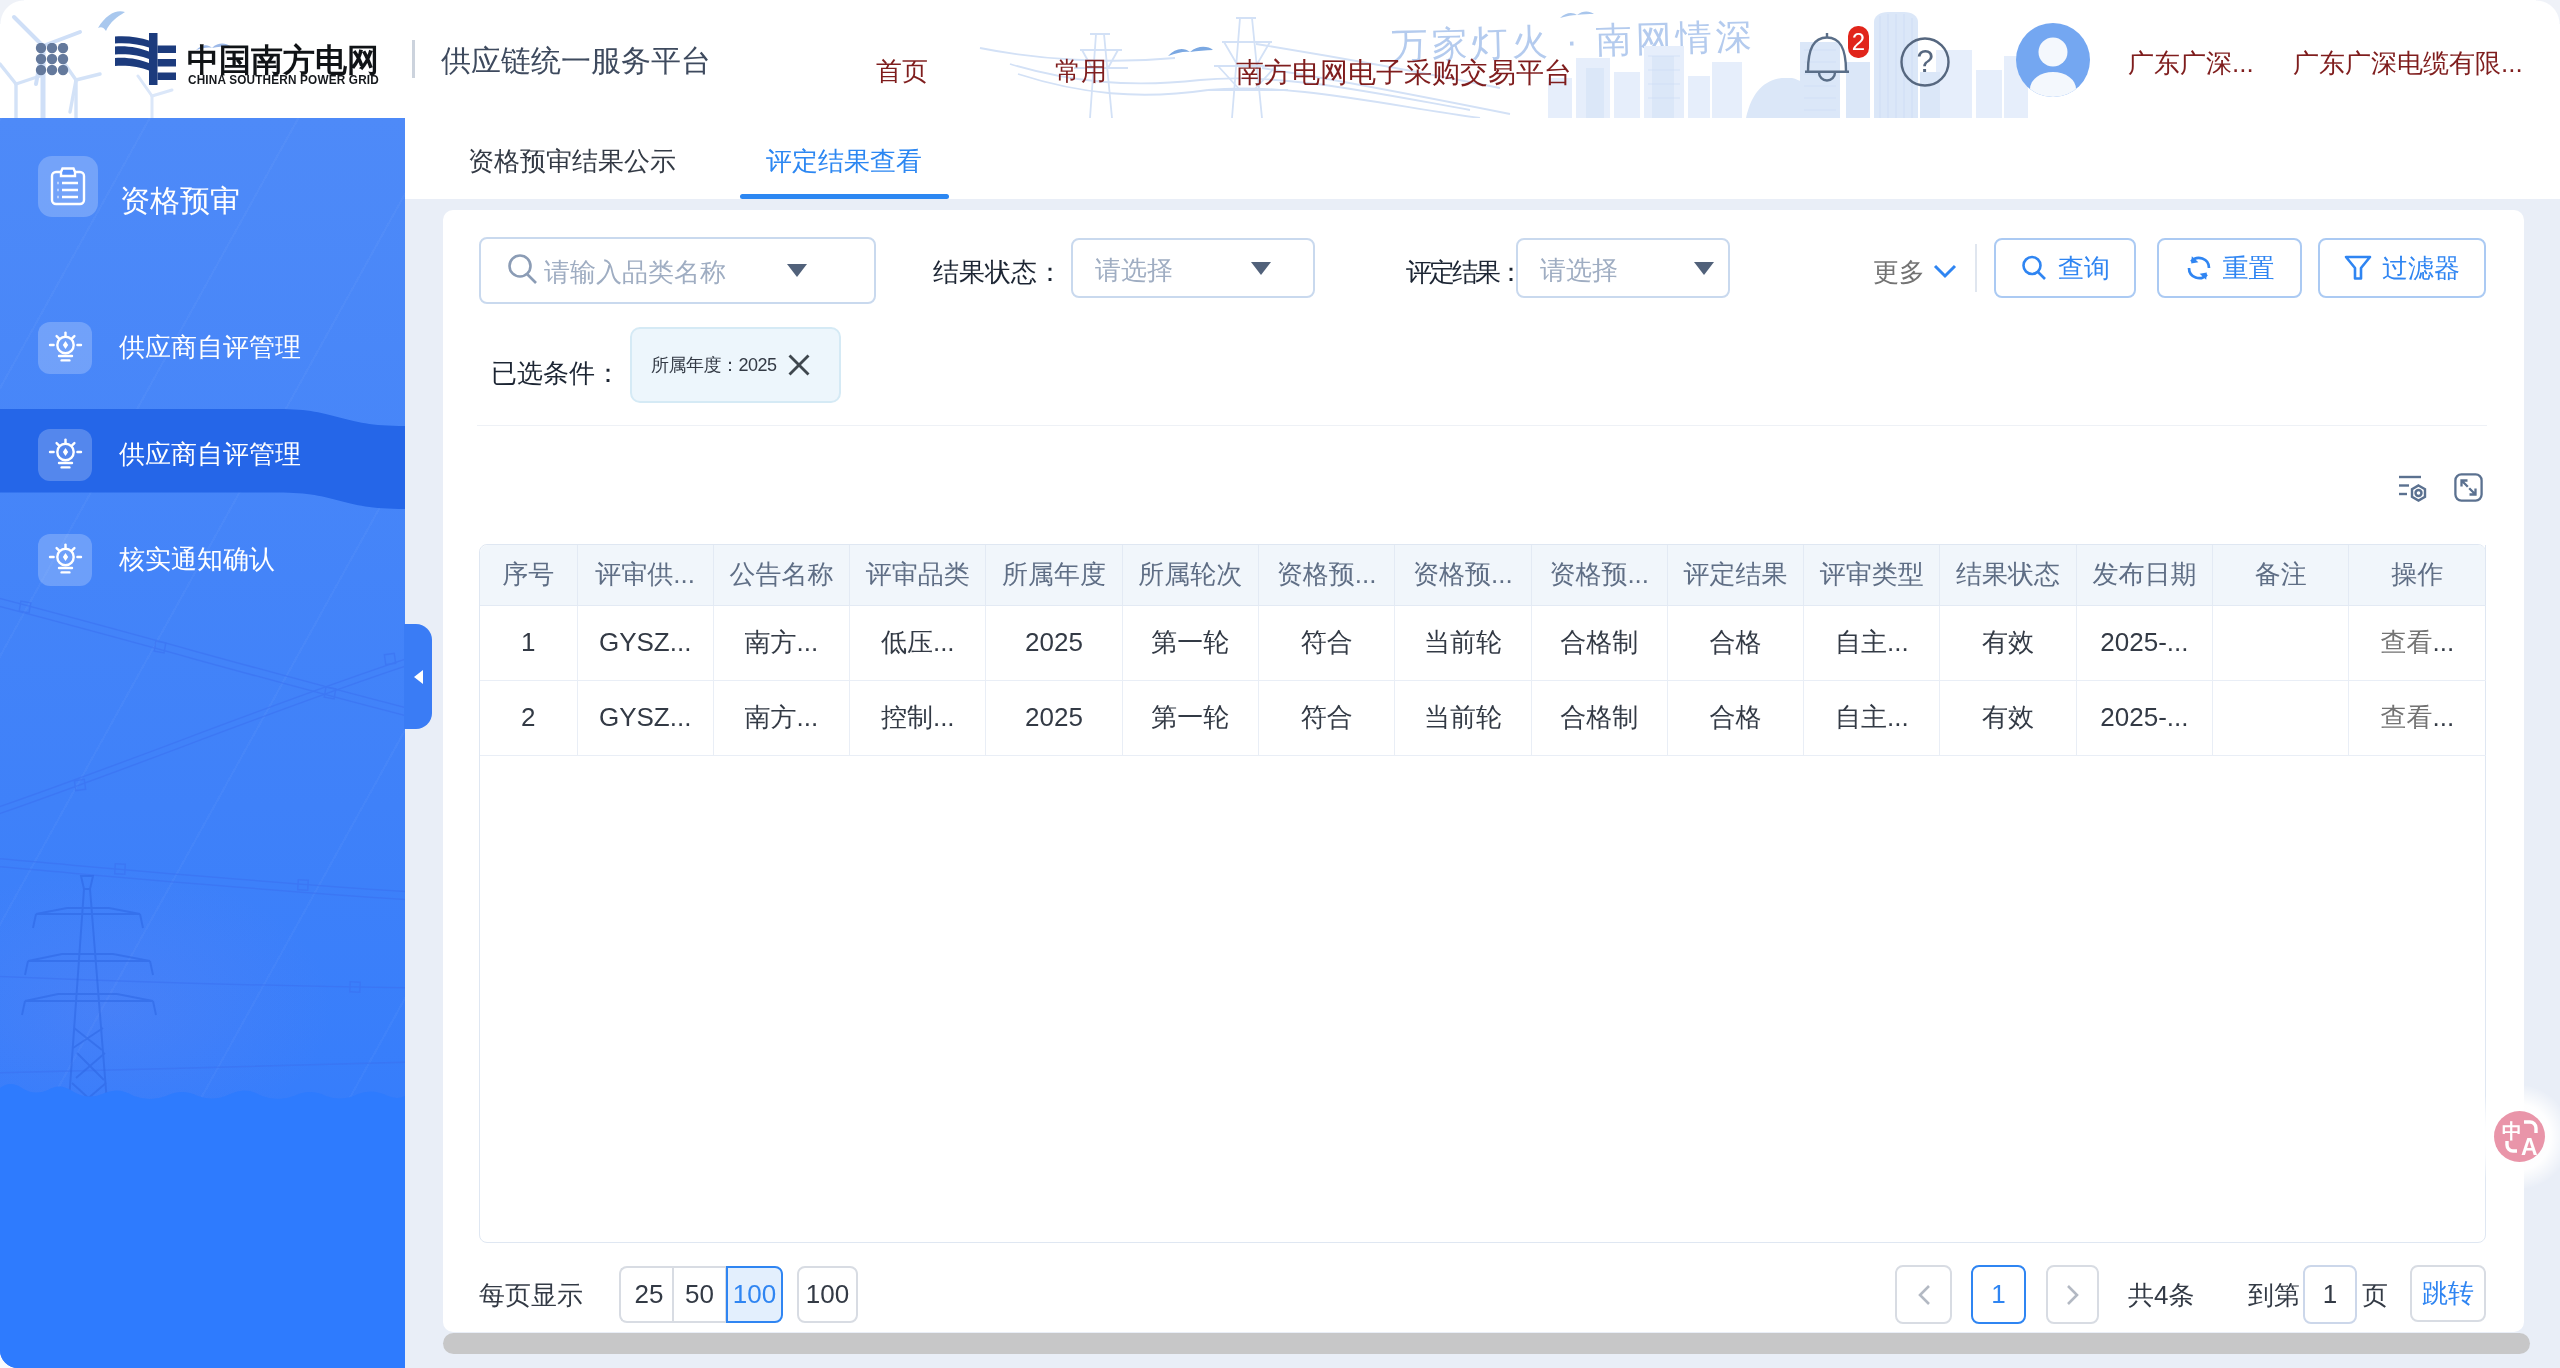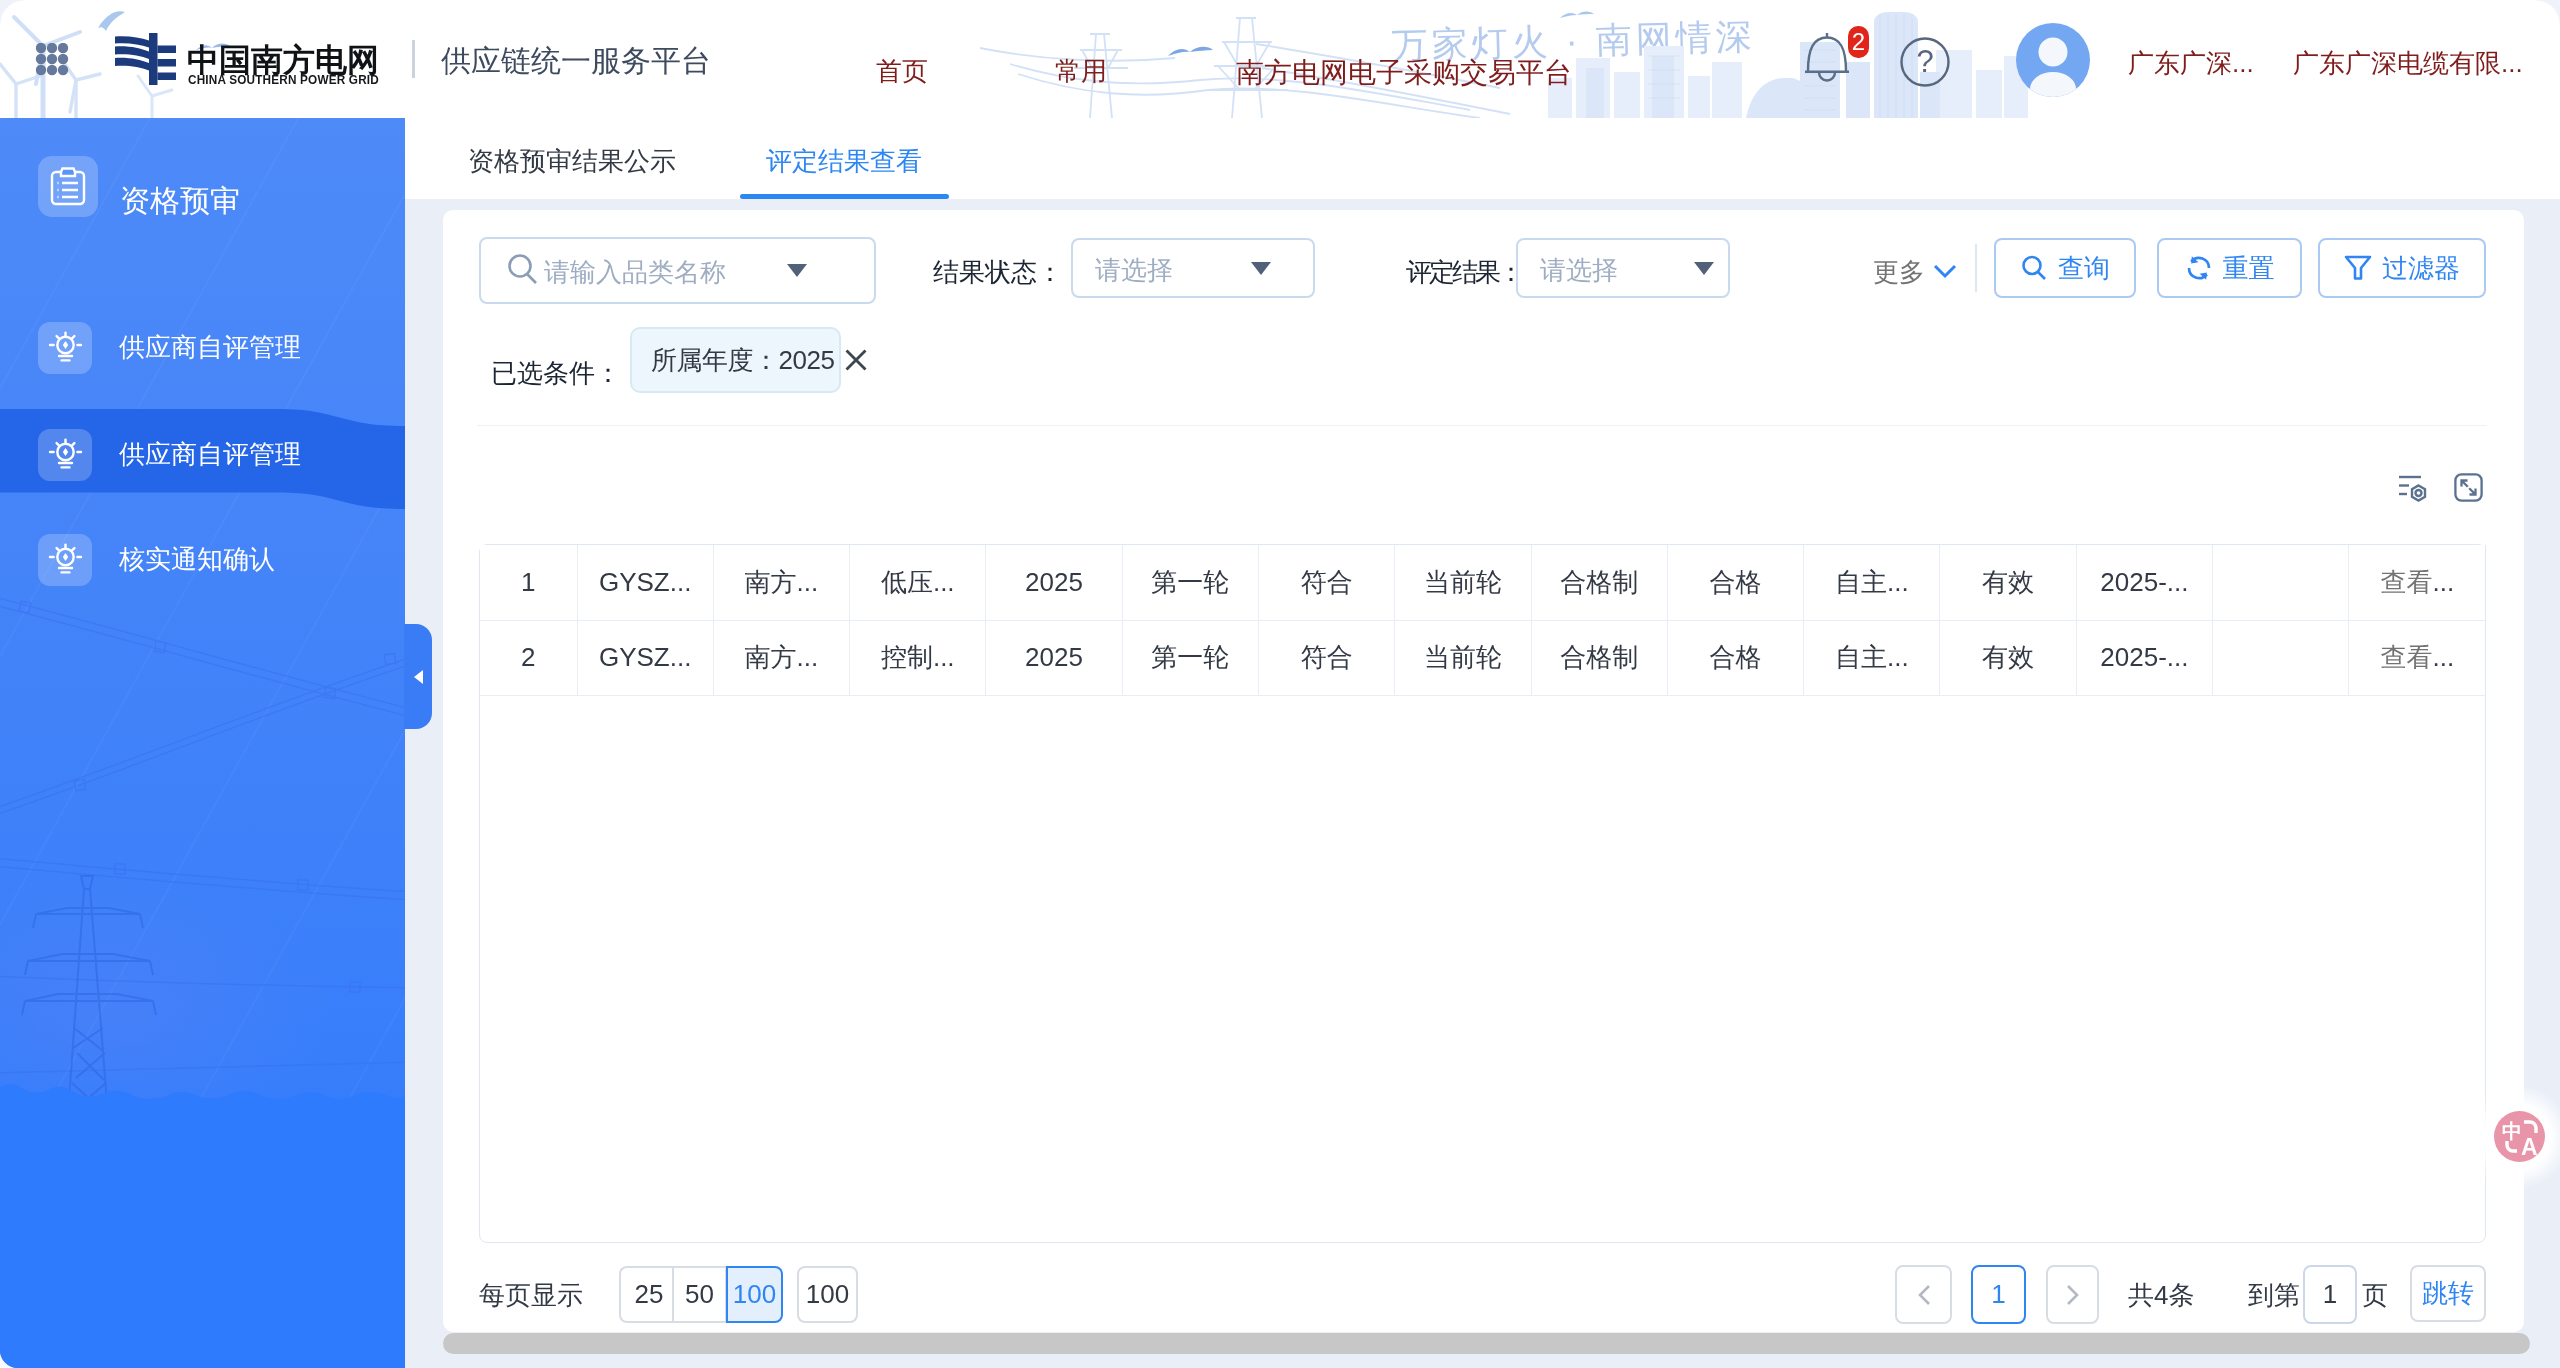--- a/index.html
+++ b/index.html
@@ -28,21 +28,21 @@
 .tab1{position:absolute;left:468px;top:144px;font-size:26px;color:#333a45}
 .tab2{position:absolute;left:766px;top:144px;font-size:26px;color:#2c87f2}
 #tabline{position:absolute;left:740px;top:194px;width:209px;height:5px;background:#2c87f2;border-radius:3px}
 #card{position:absolute;left:443px;top:210px;width:2081px;height:1122px;background:#fff;border-radius:10px}
 .inp{position:absolute;border:2px solid #c9d9ee;border-radius:8px;background:#fff}
 .ph{color:#9fadc2;font-size:26px;position:absolute;white-space:nowrap}
 .lbl{position:absolute;font-size:26px;color:#1c2533;white-space:nowrap}
 .caret{position:absolute;width:0;height:0;border-left:10px solid transparent;border-right:10px solid transparent;border-top:13px solid #51617a}
 .btn{position:absolute;height:60px;border:2px solid #abcaf3;border-radius:8px;background:#fff;display:flex;align-items:center;justify-content:center;gap:10px;color:#2f85f2;font-size:26px}
 .blue{color:#737373}
-#tag{position:absolute;left:187px;top:117px;width:211px;height:66px;background:#edf6fc;border:2px solid #d5eaf5;border-radius:10px;display:flex;align-items:center;color:#333a45;font-size:26px;white-space:nowrap}
+#tag{position:absolute;left:187px;top:117px;width:211px;height:76px;background:#edf6fc;border:2px solid #d5eaf5;border-radius:10px;display:flex;align-items:center;color:#333a45;font-size:18px;white-space:nowrap}
 #fdivider{position:absolute;left:34px;top:215px;width:2010px;height:1px;background:#eef1f6}
 
 #twrap{position:absolute;left:36px;top:334px;width:2007px;height:699px;border:1px solid #dfe7f2;border-radius:8px}
 table{border-collapse:collapse;table-layout:fixed;width:2005px;font-size:26px}
 th{height:60px;background:#f1f6fb;color:#5f6e85;font-weight:400;border-right:1px solid #e3eaf4;border-bottom:1px solid #e3eaf4}
 td{height:75px;background:#fff;color:#333a45;text-align:center;border-right:1px solid #e9eef6;border-bottom:1px solid #e9eef6}
 th:first-child{border-top-left-radius:8px}
 th:last-child{border-top-right-radius:8px;border-right:1px solid #dfe7f2}
 td:last-child{border-right:1px solid #dfe7f2}
 th.opcol,td.opcol{border-left:1px solid #dce4ef}
@@ -387,20 +387,37 @@
     </svg>
 
   <div id="twrap">
   <table>
     <colgroup>
           <col style="width:97px">
           <col span="13" style="width:136.3px">
           <col style="width:137px">
         </colgroup>
     <tbody>
+          <tr>
+            <th>序号</th>
+            <th>评审供...</th>
+            <th>公告名称</th>
+            <th>评审品类</th>
+            <th>所属年度</th>
+            <th>所属轮次</th>
+            <th>资格预...</th>
+            <th>资格预...</th>
+            <th>资格预...</th>
+            <th>评定结果</th>
+            <th>评审类型</th>
+            <th>结果状态</th>
+            <th>发布日期</th>
+            <th>备注</th>
+            <th class="opcol">操作</th>
+          </tr>
     <tr>
             <td>1</td>
             <td>GYSZ...</td>
             <td>南方...</td>
             <td>低压...</td>
             <td>2025</td>
             <td>第一轮</td>
             <td>符合</td>
             <td>当前轮</td>
             <td>合格制</td>

